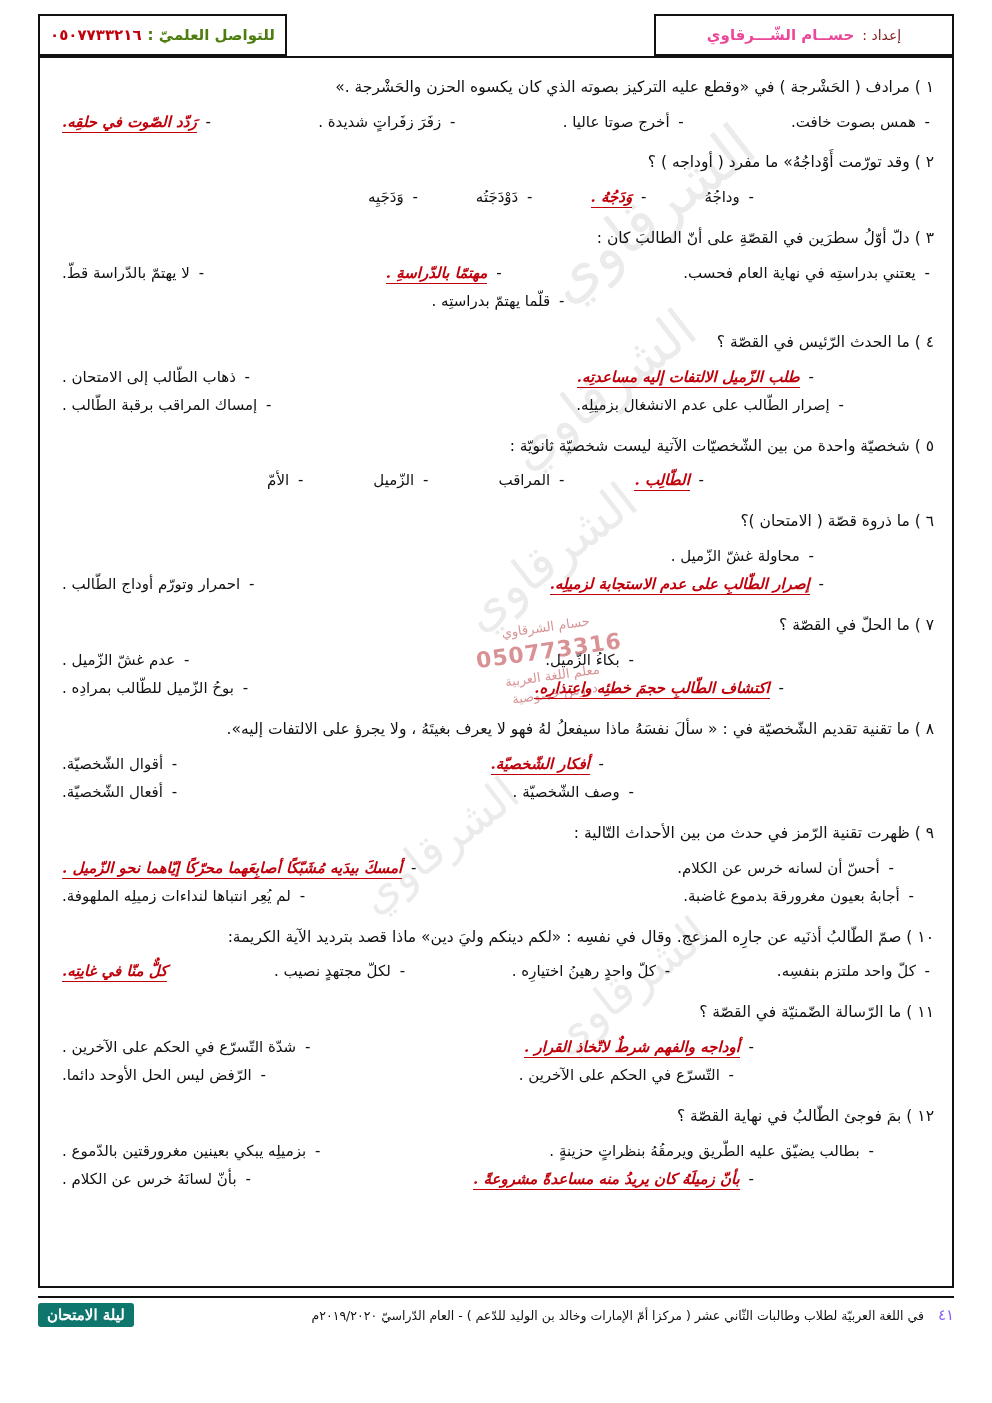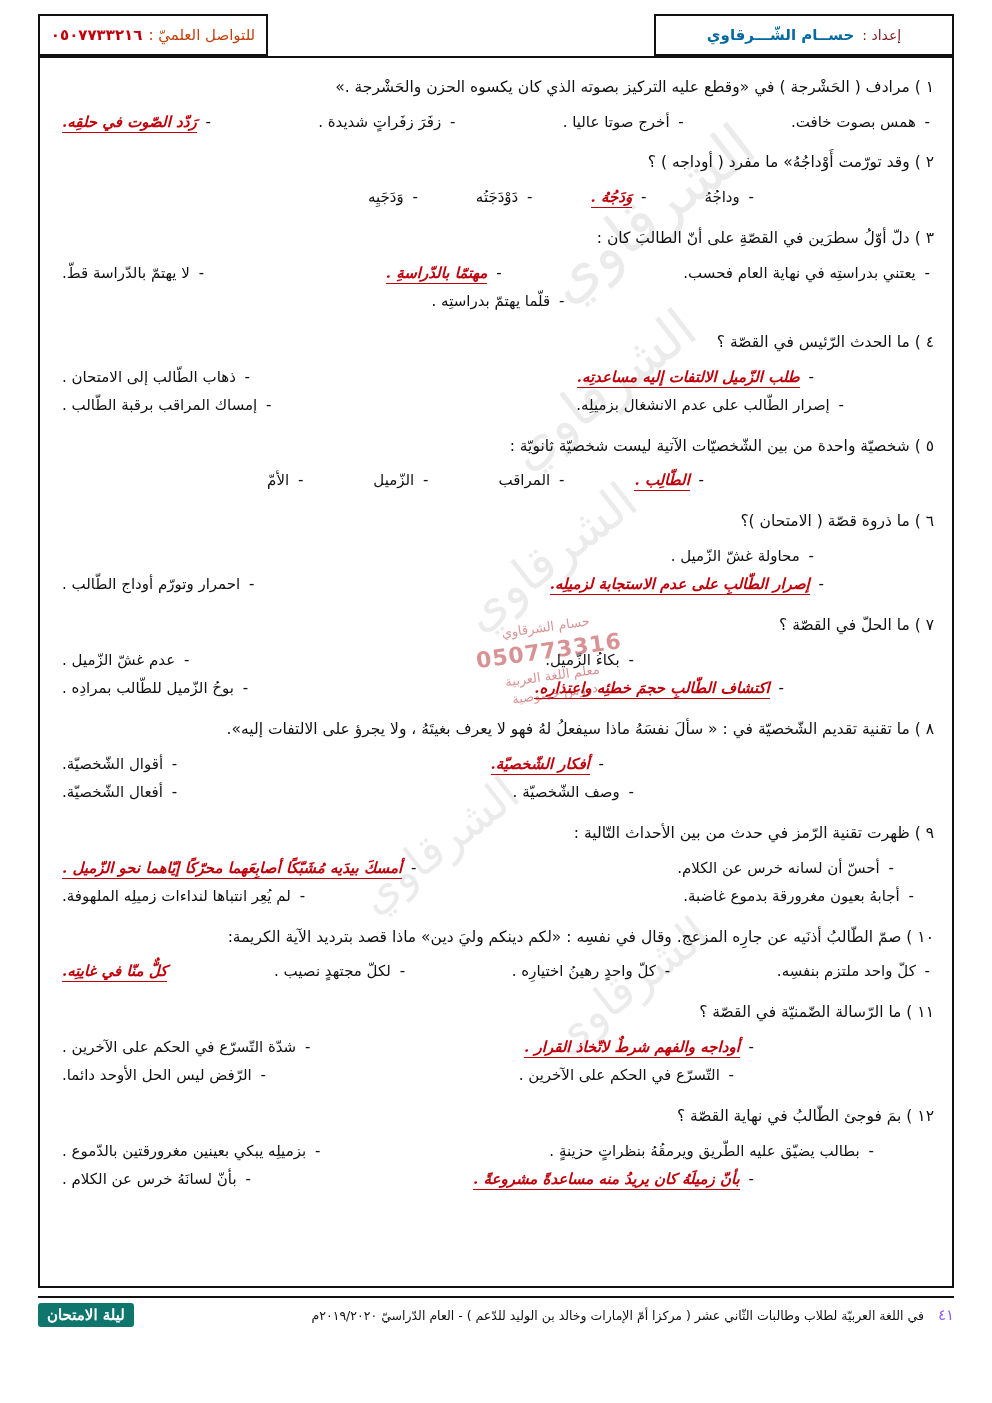--- a/index.html
+++ b/index.html
@@ -34,27 +34,27 @@
     font-size:15px;
     box-sizing:border-box;
     background:#fff;
   }
   .hdr-right{
     min-width:230px;
     color:#c0000b;
     font-weight:bold;
     letter-spacing:1px;
   }
-  .hdr-right .lbl{color:#c2410c;font-weight:normal;margin-left:6px;}
+  .hdr-right .lbl{color:#4d7c0f;font-weight:bold;margin-left:6px;}
   .hdr-left{
     min-width:300px;
     direction:rtl;
   }
   .hdr-left .prep{color:#7f1d1d;font-size:14px;}
-  .hdr-left .name{color:#0369a1;font-weight:bold;font-size:15px;margin-right:8px;}
+  .hdr-left .name{color:#ec4899;font-weight:bold;font-size:15px;margin-right:8px;}
   .hdr-mid{flex:1;}
 
   
   .frame{
     margin:0 22px;
     border:2px solid #111;
     border-top:none;
     min-height:1230px;
     position:relative;
     padding:16px 18px 10px 18px;

